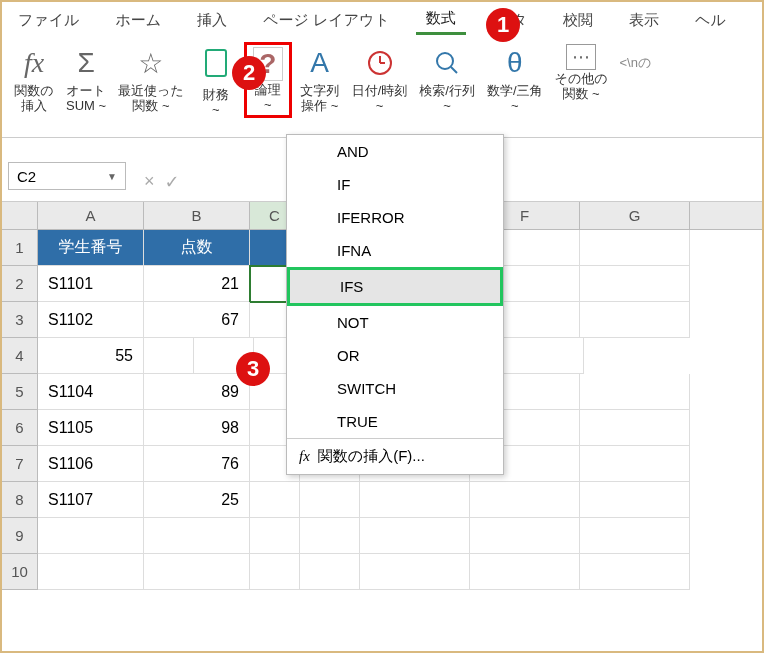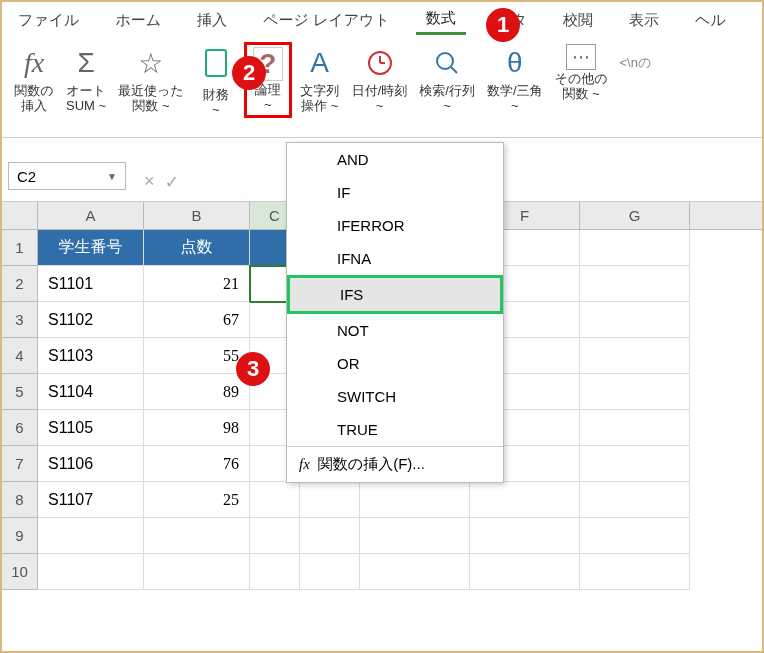--- a/index.html
+++ b/index.html
@@ -33,25 +33,25 @@
   .colE, .colF, .colG { width: 110px; }
   
   .rows { }
   .row { display:flex; height:36px; }
   .rowhead { width:36px; border-right:1px solid #bbb; border-bottom:1px solid #bbb; background:#eaeaea; display:flex; align-items:center; justify-content:center; font-size:15px; color:#555; }
   .cell { border-right:1px solid #ddd; border-bottom:1px solid #ddd; display:flex; align-items:center; padding:0 10px; font-size:16px; }
   .hcell { background:#2f6ea8; color:#fff; justify-content:center; font-weight:500; }
   .cA, .cB, .cC { width:106px; }
   .cD { width:60px; }
   .cE, .cF, .cG { width:110px; }
-  .num { justify-content:flex-end;font-family:Liberation Serif, serif; }
+  .num { justify-content:flex-end; }
   .selcell { outline: 2px solid #2e7d32; outline-offset:-1px; }
   
   
-  .dropdown { position:absolute; left: 284px; top: 140px; width: 218px; background:#fff; border:1px solid #bbb; box-shadow: 2px 2px 6px rgba(0,0,0,0.2); font-size:15px; }
+  .dropdown { position:absolute; left: 284px; top: 132px; width: 218px; background:#fff; border:1px solid #bbb; box-shadow: 2px 2px 6px rgba(0,0,0,0.2); font-size:15px; }
   .dropitem { padding: 8px 14px 8px 50px; cursor:default; }
   .dropitem.highlight { background:#e5e5e5; }
   .dropitem.boxed { border:3px solid #22c55e; }
   .dropfoot { border-top:1px solid #ccc; padding:8px 12px; display:flex; align-items:center; gap:8px; }
   .dropfoot .fx { font-family:"Times New Roman",serif; font-style:italic; }
   
   
   .badge { position:absolute; width:34px; height:34px; border-radius:50%; background:#d11; color:#fff; display:flex; align-items:center; justify-content:center; font-size:22px; font-weight:bold; z-index:50; }
 </style>
 </head>
@@ -188,21 +188,20 @@
       <div class="cell cA">S1102</div>
       <div class="cell num cB">67</div>
       <div class="cell cC" style="width:50px;"></div>
       <div class="cell cD" style="width:60px;"></div>
       <div class="cell cE"></div>
       <div class="cell cF"></div>
       <div class="cell cG"></div>
     </div>
     <div class="row">
       <div class="rowhead">4</div>
-      <div class="cell cA">S1103</div>
       <div class="cell num cB">55</div>
       <div class="cell cC" style="width:50px;"></div>
       <div class="cell cD" style="width:60px;"></div>
       <div class="cell cE"></div>
       <div class="cell cF"></div>
       <div class="cell cG"></div>
     </div>
     <div class="row">
       <div class="rowhead">5</div>
       <div class="cell cA">S1104</div>

